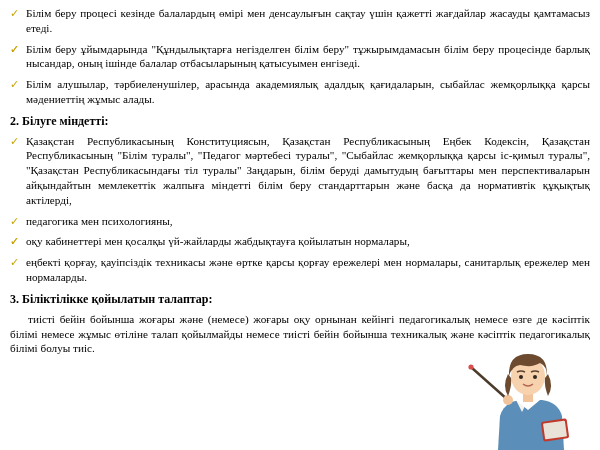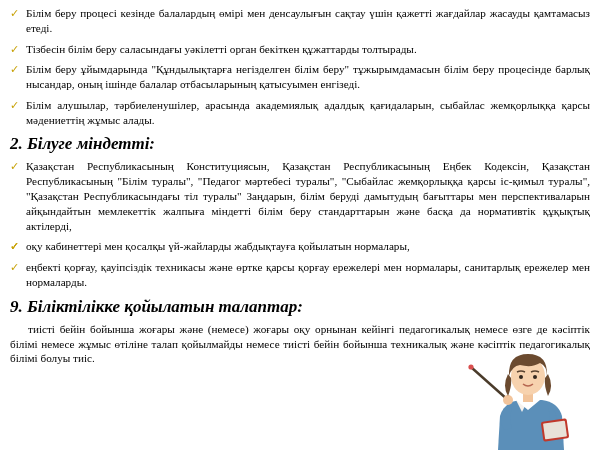--- a/index.html
+++ b/index.html
@@ -37,23 +37,22 @@
   }
   .check-icon {
     position: absolute;
     left: 0;
     top: 0px;
     color: #c7a106;
     font-size: 11px;
     line-height: 1.32;
   }
   .section-heading {
-    font-size: 17px;
+    font-size: 12px;
     font-weight: bold;
-    font-style: italic;
     margin: 7px 0 5px 0;
     color: #000000;
   }
   .plain-para {
     font-size: 11.2px;
     line-height: 1.32;
     text-align: justify;
     color: #000000;
     margin: 0;
     text-indent: 18px;
@@ -68,33 +67,33 @@
     height: 112px;
   }
 </style>
 </head>
 <body>
 
 <div class="page">
   <div id="content">
       <ul class="bullet-list">
         <li class="bullet-item"><span class="check-icon">✓</span><span>Білім беру процесі кезінде балалардың өмірі мен денсаулығын сақтау үшін қажетті жағдайлар жасауды қамтамасыз етеді.</span></li>
-        <li class="bullet-item"><span class="check-icon">✓</span><span>Тізбесін білім беру саласындағы уәкілетті орган бекіткен құжаттарды толтырады.</span></li>
+        <li class="bullet-item"><span class="check-icon">✓</span></li>
         <li class="bullet-item"><span class="check-icon">✓</span><span>Білім беру ұйымдарында "Құндылықтарға негізделген білім беру" тұжырымдамасын білім беру процесінде барлық нысандар, оның ішінде балалар отбасыларының қатысуымен енгізеді.</span></li>
         <li class="bullet-item"><span class="check-icon">✓</span><span>Білім алушылар, тәрбиеленушілер, арасында академиялық адалдық қағидаларын, сыбайлас жемқорлыққа қарсы мәдениеттің жұмыс алады.</span></li>
       </ul>
       <div class="section-heading">2. Білуге міндетті:</div>
       <ul class="bullet-list">
         <li class="bullet-item"><span class="check-icon">✓</span><span>Қазақстан Республикасының Конституциясын, Қазақстан Республикасының Еңбек Кодексін, Қазақстан Республикасының "Білім туралы", "Педагог мәртебесі туралы", "Сыбайлас жемқорлыққа қарсы іс-қимыл туралы", "Қазақстан Республикасындағы тіл туралы" Заңдарын, білім беруді дамытудың бағыттары мен перспективаларын айқындайтын мемлекеттік жалпыға міндетті білім беру стандарттарын және басқа да нормативтік құқықтық актілерді,</span></li>
-        <li class="bullet-item"><span class="check-icon">✓</span></li>
+        <li class="bullet-item"><span class="check-icon">✓</span><span>педагогика мен психологияны,</span></li>
         <li class="bullet-item"><span class="check-icon">✓</span></li>
         <li class="bullet-item"><span class="check-icon">✓</span><span>оқу кабинеттері мен қосалқы үй-жайларды жабдықтауға қойылатын нормалары,</span></li>
         <li class="bullet-item"><span class="check-icon">✓</span><span>еңбекті қорғау, қауіпсіздік техникасы және өртке қарсы қорғау ережелері мен нормалары, санитарлық ережелер мен нормаларды.</span></li>
       </ul>
-      <div class="section-heading">9. Біліктілікке қойылатын талаптар:</div>
+      <div class="section-heading">3. Біліктілікке қойылатын талаптар:</div>
       <p class="plain-para">тиісті бейін бойынша жоғары және (немесе) жоғары оқу орнынан кейінгі педагогикалық немесе өзге де кәсіптік білімі немесе жұмыс өтіліне талап қойылмайды немесе тиісті бейін бойынша техникалық және кәсіптік педагогикалық білімі болуы тиіс.</p>
     </div>
 
   <svg class="teacher" viewBox="0 0 128 112" xmlns="http://www.w3.org/2000/svg">
 
     <line x1="8" y1="30" x2="44" y2="62" stroke="#4a3b2a" stroke-width="2.4"></line>
     <circle cx="7" cy="29" r="2.6" fill="#d94f4f"></circle>
 
     <path d="M34 112 L36 78 Q40 64 56 62 L78 62 Q94 64 98 78 L100 112 Z" fill="#5b8fb9"></path>
     <path d="M52 62 L58 74 L64 62 Z" fill="#f6f2ee"></path>

